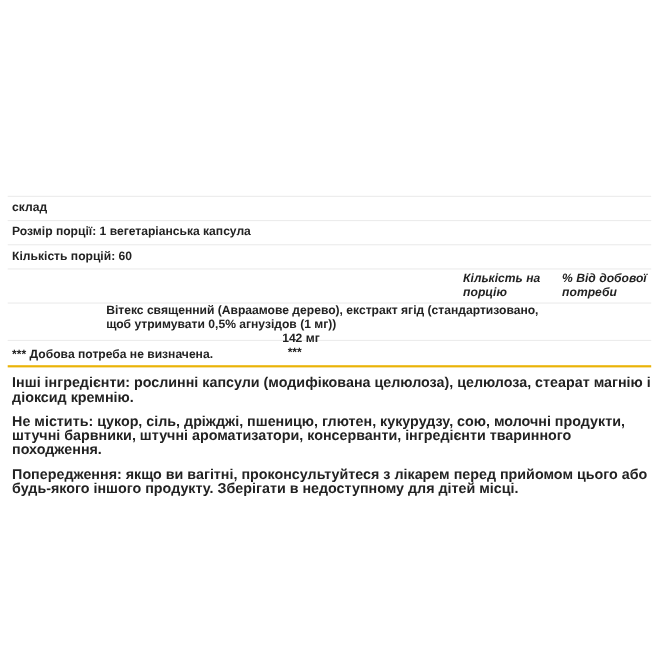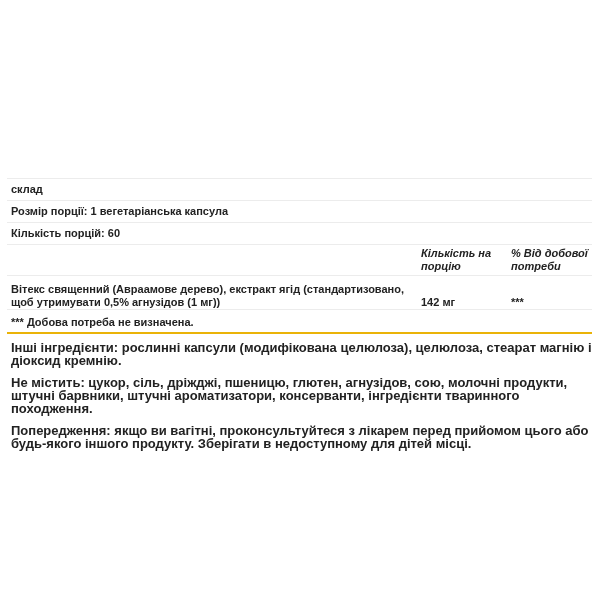--- a/index.html
+++ b/index.html
@@ -35,21 +35,22 @@
     }
     .row.head {
       height: 31px;
       display: flex;
       align-items: center;
       font-style: italic;
     }
     .row.item {
       height: 34px;
       display: flex;
-      align-items: flex-end;
+      align-items: center;
+      flex-direction: column;
     }
     .row.note {
       height: 25px;
       line-height: 25px;
       border-bottom: 2px solid #eab308;
     }
     .col-name { width: 410px; line-height: 13px; }
     .col-amt { width: 90px; line-height: 13px; }
     .col-dv { width: 80px; line-height: 13px; }
     .paras {
@@ -83,15 +84,15 @@
   <div class="row item">
     <div class="col-name">Вітекс священний (Авраамове дерево), екстракт ягід  (стандартизовано, щоб утримувати 0,5% агнузідов (1 мг))</div>
     <div class="col-amt">142 мг</div>
     <div class="col-dv">***</div>
   </div>
   <div class="row note">*** Добова потреба не визначена.</div>
 </div>
 
 <div class="paras">
   <p>Інші інгредієнти: рослинні капсули (модифікована целюлоза), целюлоза, стеарат магнію і діоксид кремнію.</p>
-  <p>Не містить: цукор, сіль, дріжджі, пшеницю, глютен, агнузідов, сою, молочні продукти, штучні барвники, штучні ароматизатори, консерванти, інгредієнти тваринного походження.</p>
+  <p>Не містить: цукор, сіль, дріжджі, пшеницю, глютен, кукурудзу, сою, молочні продукти, штучні барвники, штучні ароматизатори, консерванти, інгредієнти тваринного походження.</p>
   <p>Попередження: якщо ви вагітні, проконсультуйтеся з лікарем перед прийомом цього або будь-якого іншого продукту. Зберігати в недоступному для дітей місці.</p>
 </div>
 
 </body></html>

